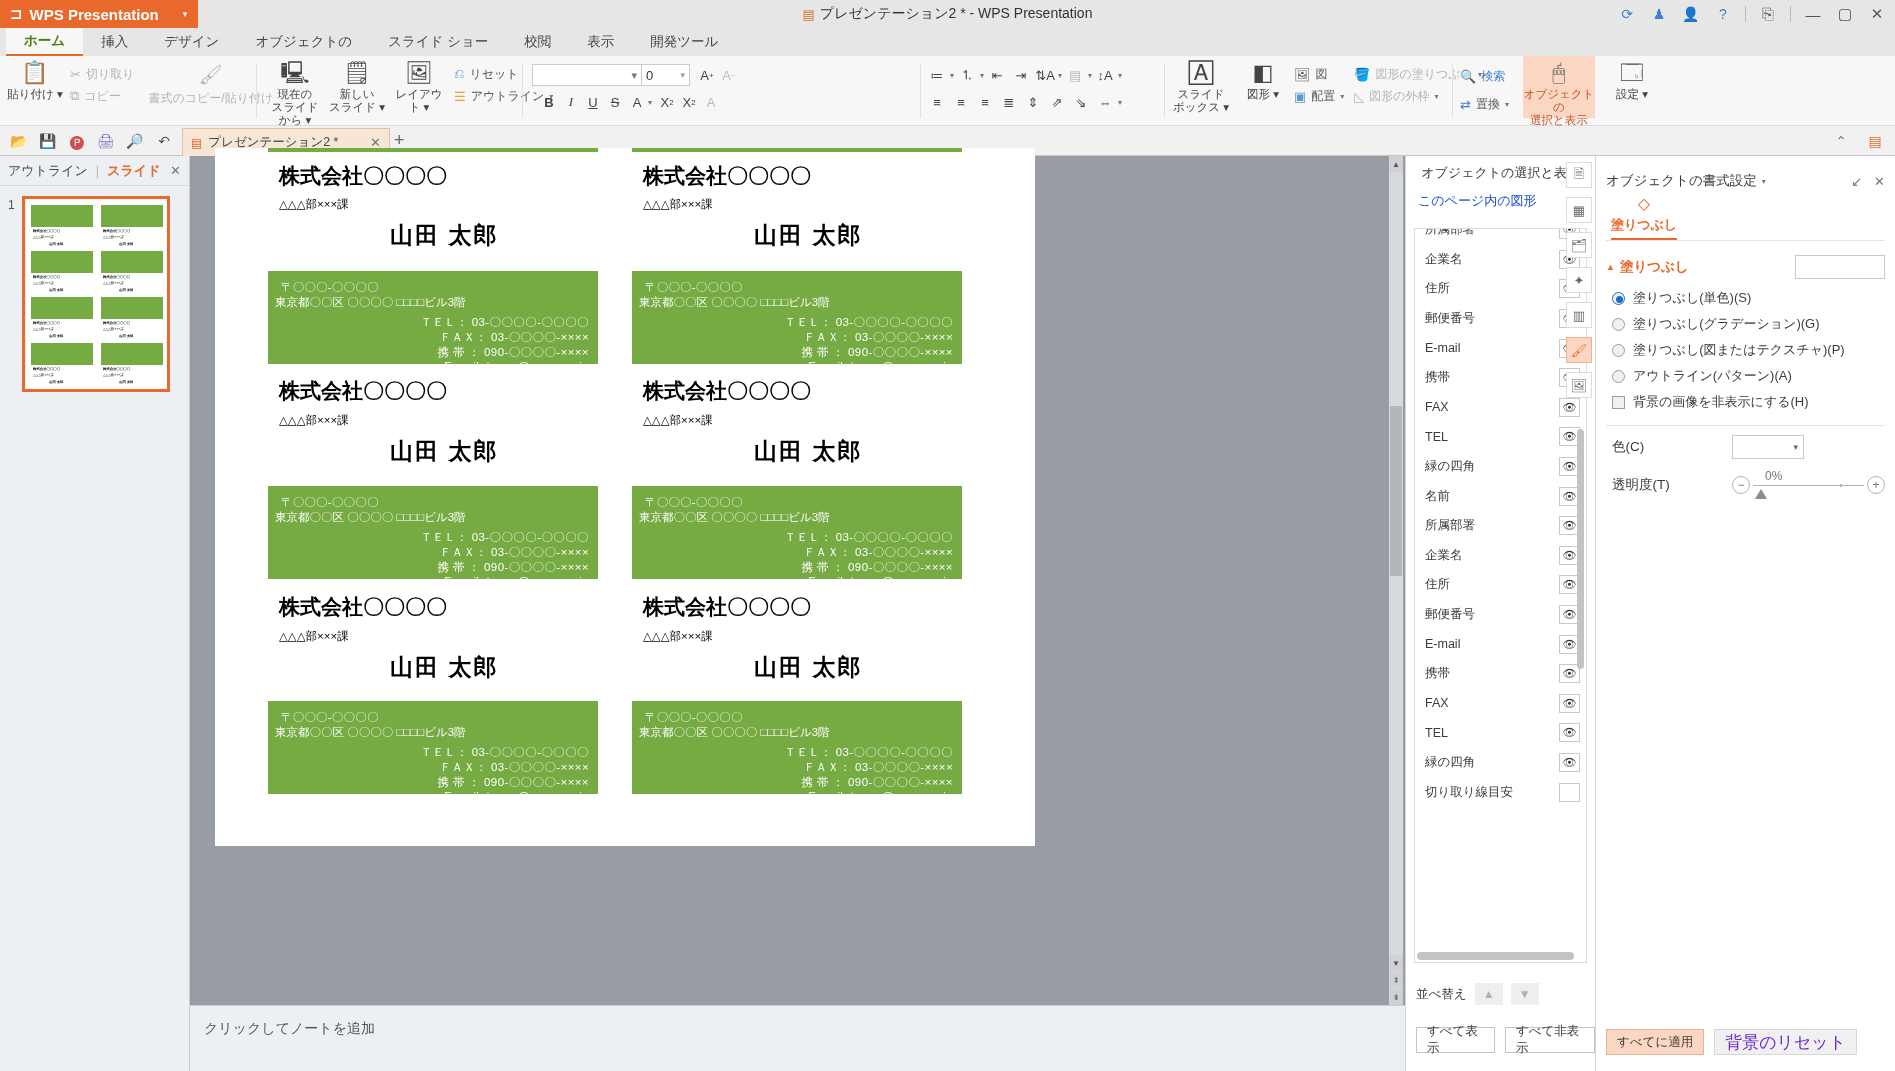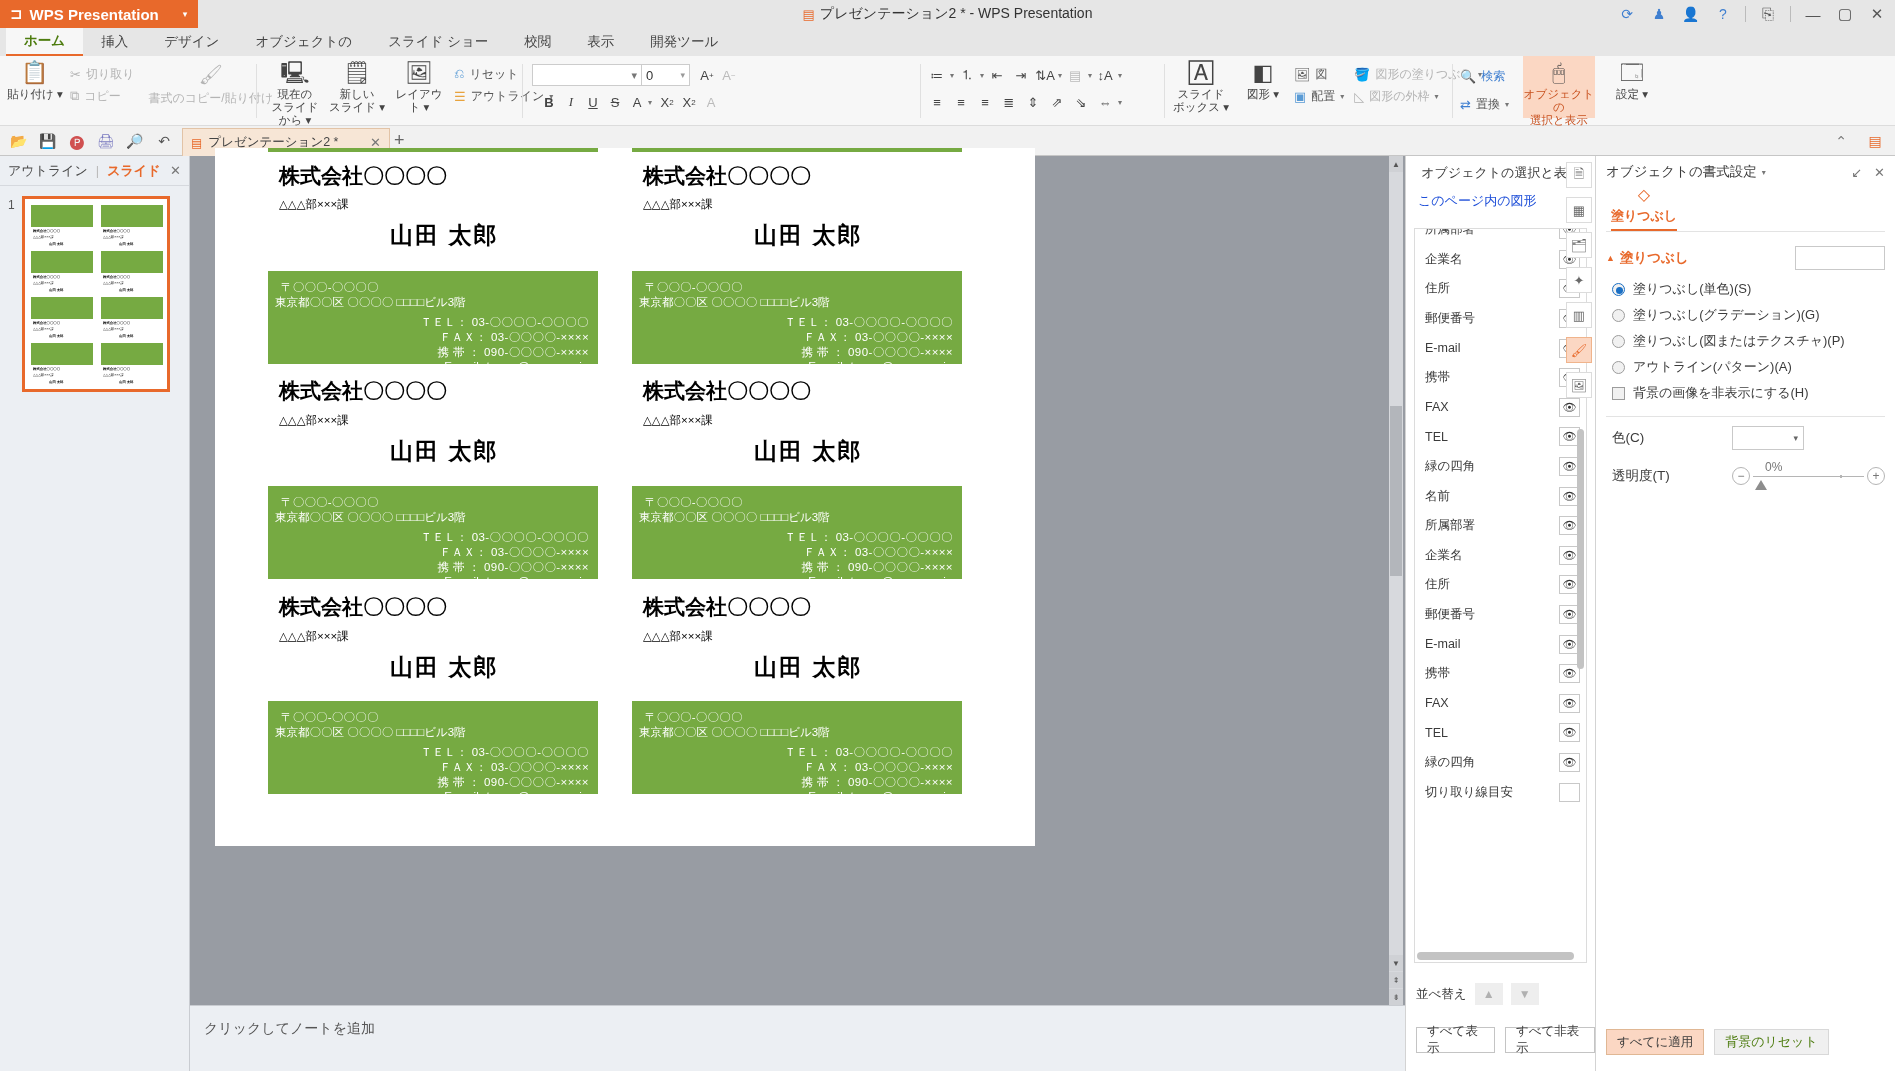--- a/index.html
+++ b/index.html
@@ -153,21 +153,21 @@
   .sortbtn{ width:28px; height:22px; background:#eee; display:flex;
     align-items:center; justify-content:center; color:#b0b0b0; font-size:12px;}
   #op-buttons{ position:absolute; left:10px; bottom:18px; display:flex; gap:10px;}
   .opbtn{ height:26px; padding:0 10px; border:1px solid #c4c4c4; background:#fff;
     display:flex; align-items:center; font-size:12.5px; color:#3b3b3b;}
 
   
   #fmtpanel{ position:absolute; right:0; top:156px; width:300px; bottom:0;
     background:#fff; border-left:1px solid #d3d3d3;}
   #fmt-head{ height:28px; display:flex; align-items:center; padding:0 10px;
-    font-size:13.5px; color:#3b3b3b; margin-top:2px;}
+    font-size:13.5px; color:#3b3b3b; margin-top:11px;}
   #fmt-head .fcaret{ font-size:8px; margin-left:5px; color:#777;}
   #fmt-head .fr{ margin-left:auto; display:flex; gap:12px; color:#777; font-size:13px;}
   #fmt-tab{ display:flex; flex-direction:column; align-items:center; width:76px;
     margin-left:10px;}
   #fmt-tab .fi{ font-size:16px; color:#e8692b; line-height:18px;}
   #fmt-tab .fl{ font-size:13px; color:#e8692b; font-weight:bold; padding:3px 0 4px;}
   #fmt-tab .fu{ width:66px; height:2px; background:#e8692b;}
   .fmt-hr{ margin:0 10px; border-top:1px solid #e3e3e3;}
   #fill-head{ display:flex; align-items:center; padding:14px 10px 6px 10px;}
   #fill-head .tri{ color:#e8692b; font-size:9px; margin-right:5px;}
@@ -803,17 +803,17 @@
         <span id="pctlabel">0%</span>
       </span>
       <span class="circbtn">+</span>
     </span>
   </div>
 
   <div style="position:absolute;left:10px;bottom:16px;display:flex;gap:10px;">
     <div style="height:26px;padding:0 10px;border:1px solid #e0b794;background:#fbd7c3;display:flex;align-items:center;font-size:12.5px;color:#3b3b3b;">
         <span>すべてに適用</span>
       </div>
-    <div style="height:26px;padding:0 10px;border:1px solid #d8d8d8;background:#f0f0f0;display:flex;align-items:center;font-size:13px;color:#4d7c0f;">
+    <div style="height:26px;padding:0 10px;border:1px solid #d8d8d8;background:#f0f0f0;display:flex;align-items:center;font-size:17px;color:#6d28d9;">
         <span>背景のリセット</span>
       </div>
   </div>
 </div>
 
 </body></html>

